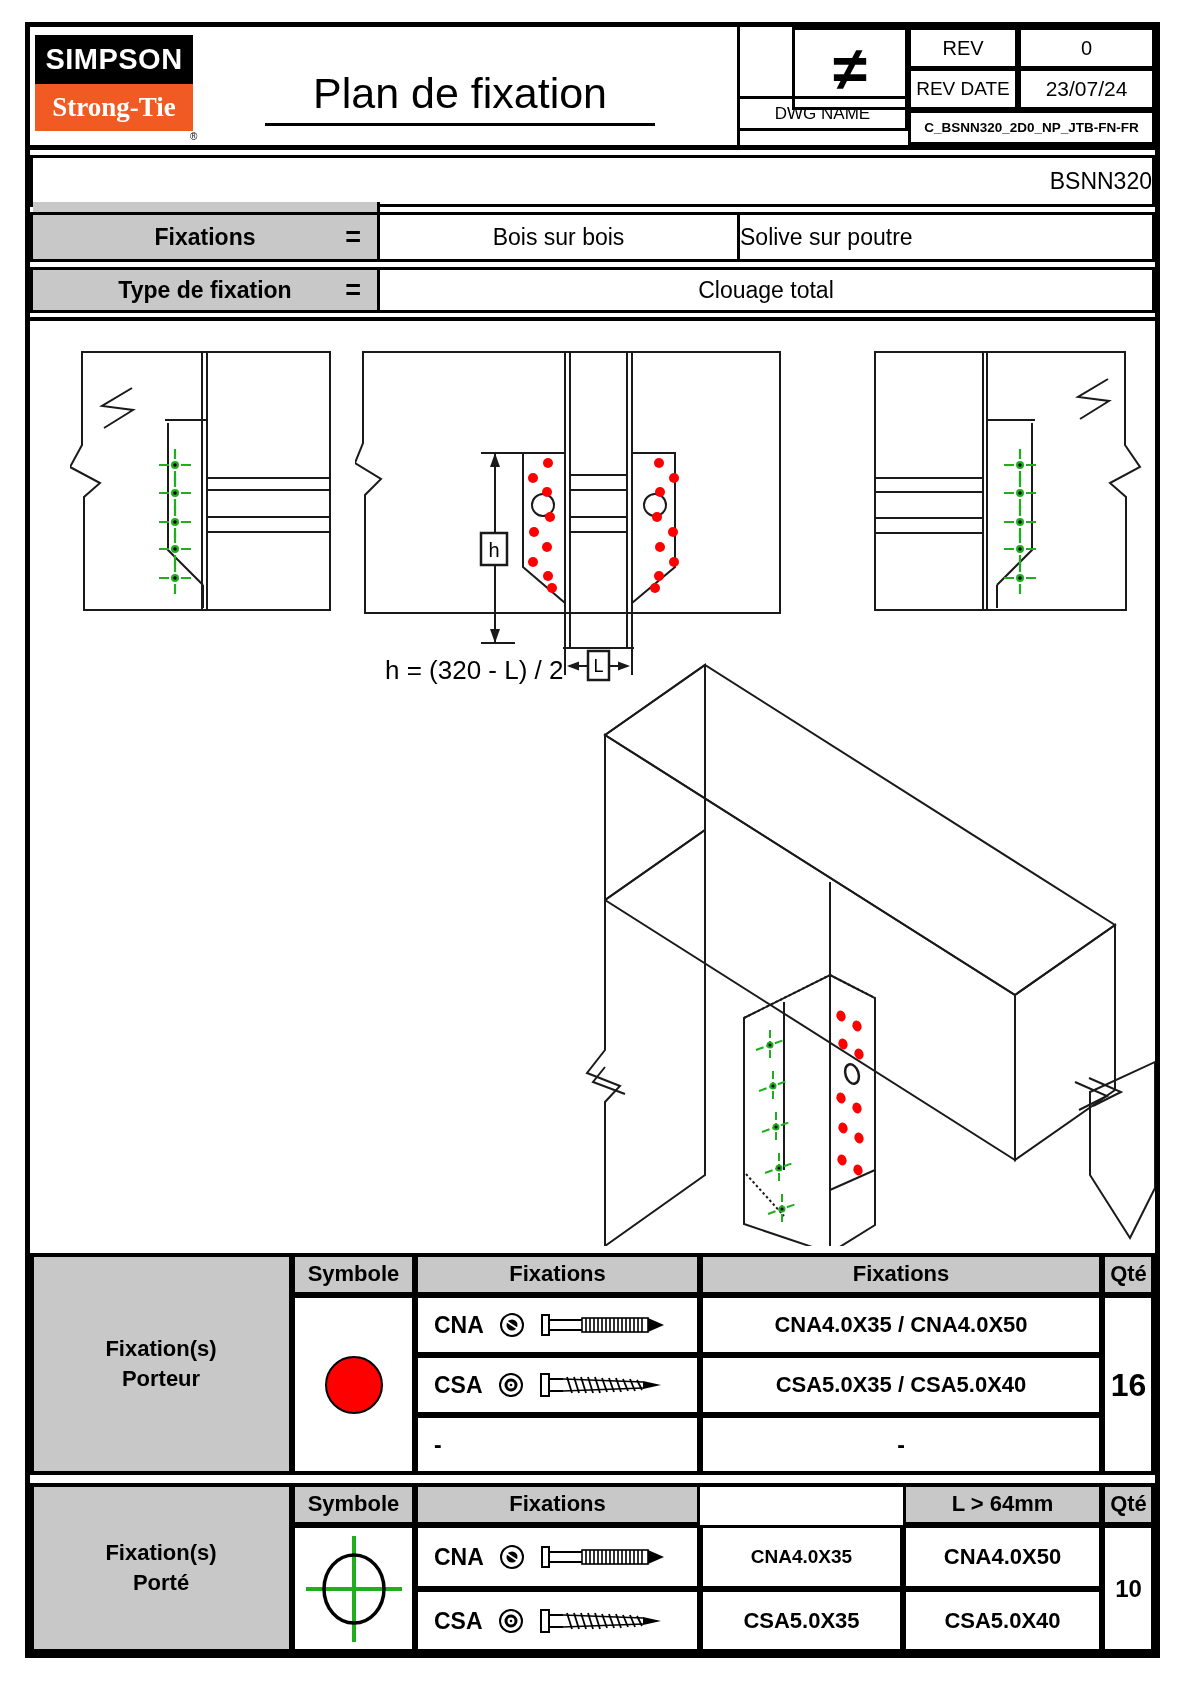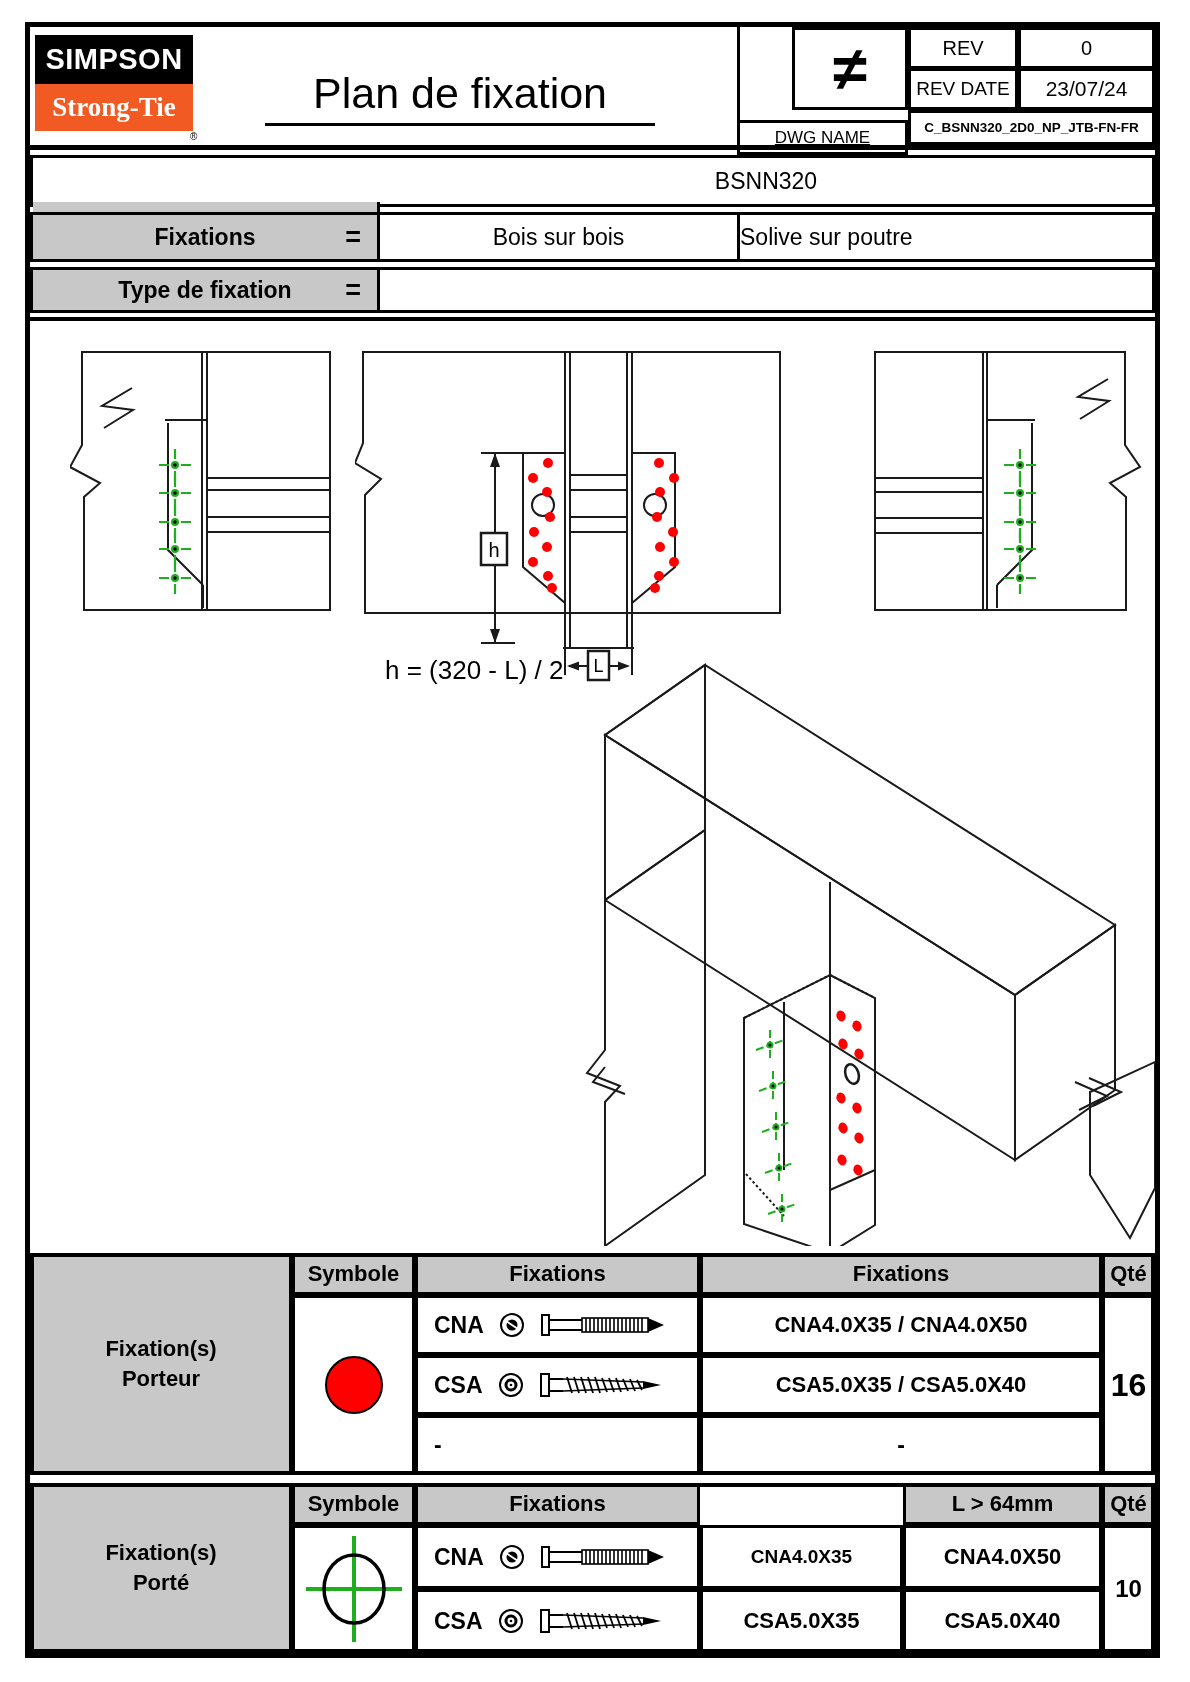--- a/index.html
+++ b/index.html
@@ -39,55 +39,58 @@
       </div>
   <div class="abs cell" style="left:988px;top:0;width:137px;height:42px;font-size:20px;">
         <span>0</span>
       </div>
   <div class="abs cell" style="left:878px;top:41px;width:110px;height:42px;font-size:19px;justify-content:center;">
         <span>REV DATE</span>
       </div>
   <div class="abs cell" style="left:988px;top:41px;width:137px;height:42px;font-size:21px;">
         <span>23/07/24</span>
       </div>
-  <div class="abs cell" style="left:707px;top:93px;width:171px;height:35px;font-size:17px;text-decoration:underline;">
+  <div class="abs cell" style="left:707px;top:69px;width:171px;height:35px;font-size:17px;">
         <span>DWG NAME</span>
       </div>
   <div class="abs cell" style="left:878px;top:83px;width:247px;height:35px;font-size:13.5px;font-weight:bold;">
         <span>C_BSNN320_2D0_NP_JTB-FN-FR</span>
       </div>
 
   <div class="abs hsep" style="left:0;top:118px;width:1125px;height:5px;"></div>
 
   <div class="abs" style="left:0;top:128px;width:1125px;height:52px;border:3px solid #000;">
     <div class="abs gray" style="left:0;top:0;width:347px;height:46px;border-right:3px solid #000;display:flex;align-items:center;justify-content:center;margin-top:44px;">
       <span class="bold" style="font-size:23px;">Référence</span>
       <span class="bold abs" style="right:16px;font-size:27px;">=</span>
     </div>
-    <div class="abs" style="left:347px;top:0;width:772px;height:46px;display:flex;align-items:center;justify-content:center;font-size:23px;">
+    <div class="abs" style="left:347px;top:0;width:772px;height:46px;display:flex;align-items:center;justify-content:flex-end;font-size:23px;">
           <span>BSNN320</span>
         </div>
   </div>
   <div class="abs" style="left:0;top:185px;width:1125px;height:50px;border:3px solid #000;">
     <div class="abs gray" style="left:0;top:0;width:347px;height:44px;border-right:3px solid #000;display:flex;align-items:center;justify-content:center;">
       <span class="bold" style="font-size:23px;">Fixations</span>
       <span class="bold abs" style="right:16px;font-size:27px;">=</span>
     </div>
     <div class="abs" style="left:347px;top:0;width:360px;height:44px;border-right:3px solid #000;display:flex;align-items:center;justify-content:center;font-size:23px;">
           <span>Bois sur bois</span>
         </div>
     <div class="abs" style="left:707px;top:0;width:412px;height:44px;display:flex;align-items:center;justify-content:flex-start;font-size:23px;">
           <span>Solive sur poutre</span>
         </div>
   </div>
   <div class="abs" style="left:0;top:240px;width:1125px;height:46px;border:3px solid #000;">
     <div class="abs gray" style="left:0;top:0;width:347px;height:40px;border-right:3px solid #000;display:flex;align-items:center;justify-content:center;">
       <span class="bold" style="font-size:23px;">Type de fixation</span>
       <span class="bold abs" style="right:16px;font-size:27px;">=</span>
     </div>
+    <div class="abs" style="left:347px;top:0;width:772px;height:40px;display:flex;align-items:center;justify-content:center;font-size:23px;">
+          <span>Clouage total</span>
+        </div>
   </div>
 
   <div class="abs hsep" style="left:0;top:290px;width:1125px;height:4px;"></div>
 
   <svg class="abs" style="left:40px;top:318px;" width="280" height="290" viewBox="0 0 280 290">
     <defs>
       <g id="chA" stroke="#1eae1e" stroke-width="2.2">
         <path d="M-16,0 H16" stroke-dasharray="10 3 6 3 10" fill="none"></path>
         <path d="M0,-16 V16" stroke-dasharray="10 3 6 3 10" fill="none"></path>
         <circle r="4" fill="#1eae1e" stroke="none"></circle>

